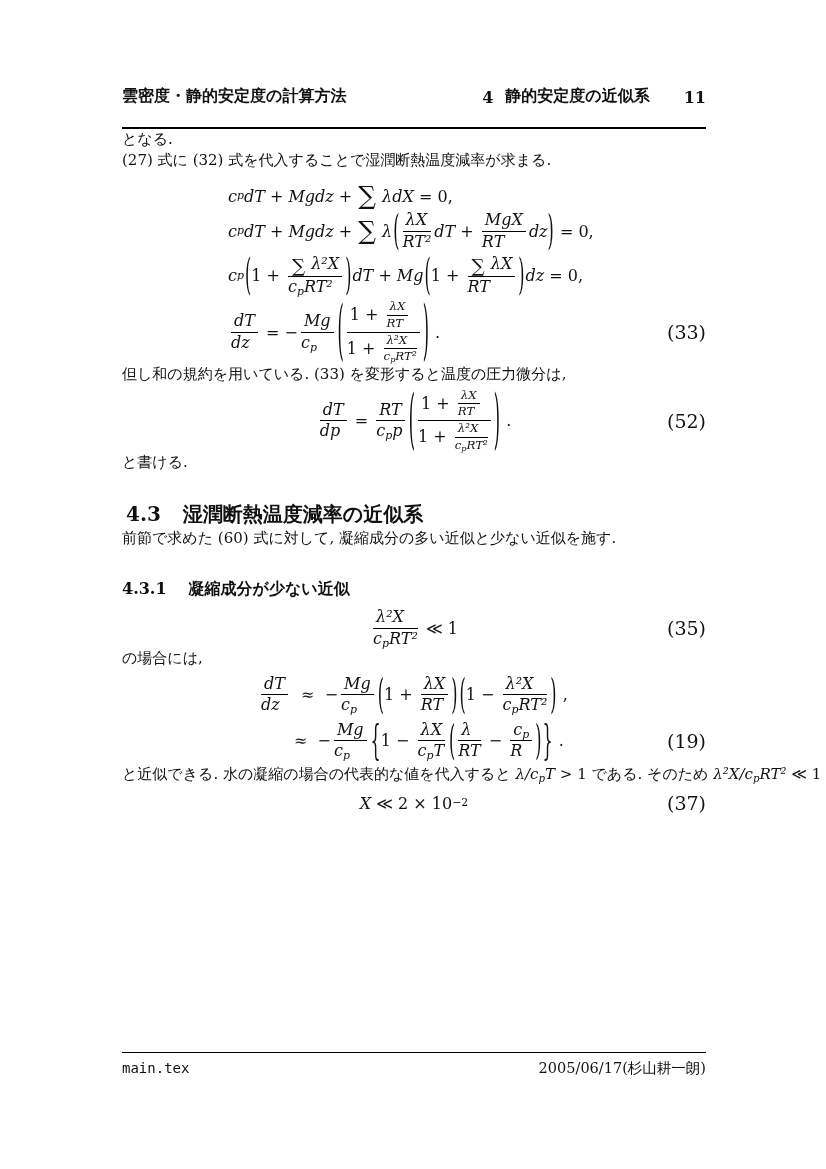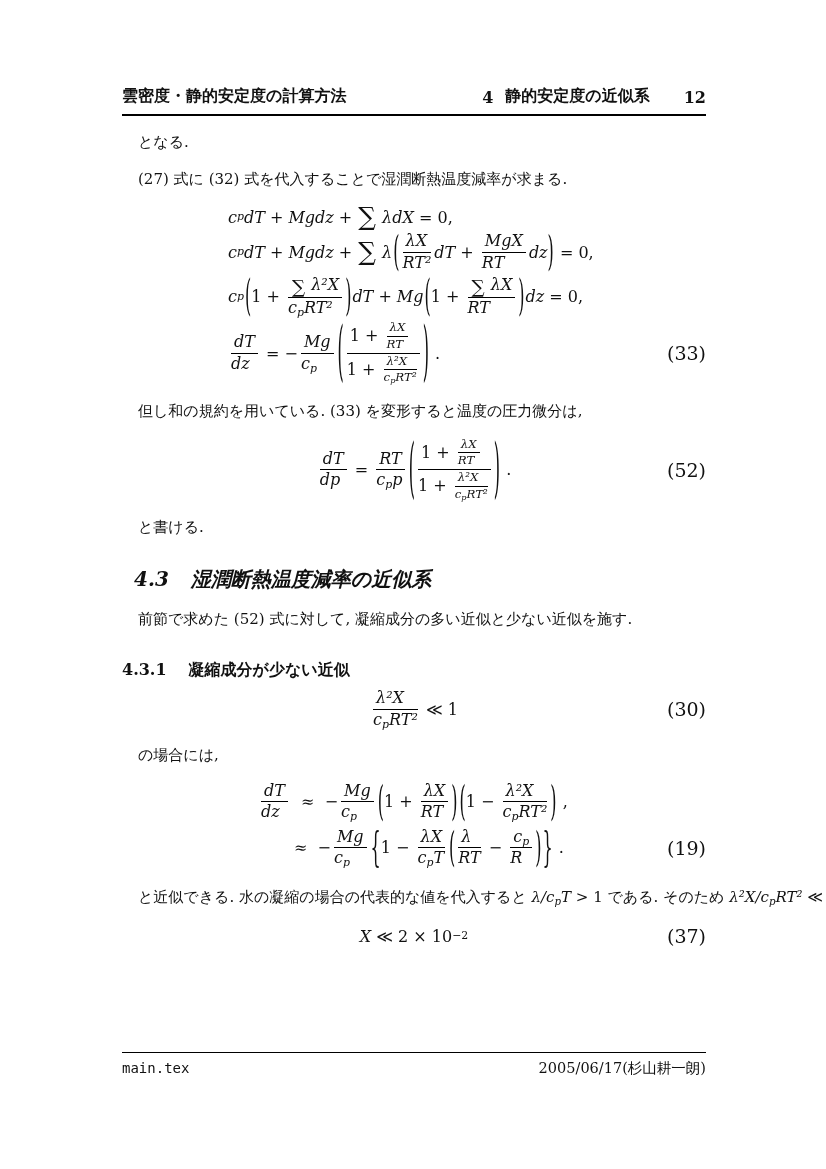--- a/index.html
+++ b/index.html
@@ -8,41 +8,40 @@
     font-family:"DejaVu Serif","Liberation Serif",serif;
     position:relative; overflow:hidden;
   }
   .content { position:absolute; left:122px; top:0; width:584px; }
 
   
   .header {
     margin-top:86px; display:flex; justify-content:space-between; align-items:flex-end;
     font-family:"DejaVu Sans","Liberation Sans",sans-serif;
     font-weight:bold; font-size:16px;
-    border-bottom:2px solid #000; padding-bottom:7px;
+    border-bottom:2px solid #000; padding-bottom:20px;
   }
   .header .right { display:flex; align-items:flex-end; }
   .header .secnum { margin-right:12px; font-family:"DejaVu Serif",serif; }
   .header .pagenum { margin-left:34px; font-family:"DejaVu Serif",serif; }
 
   
   p.jp {
-    margin:16px; font-size:15px; line-height:21px; text-align:justify;
+    margin:0; font-size:15px; line-height:21px; text-align:justify;
     font-family:"DejaVu Serif","Liberation Serif",serif;
   }
   p.multi { line-height:27px; }
   .mt30{margin-top:30px}.mt24{margin-top:24px}.mt20{margin-top:20px}
   .mt16{margin-top:16px}.mt14{margin-top:14px}
   .mt8{margin-top:8px}.mt6{margin-top:6px}.mt4{margin-top:4px}
 
   
   h2.sec {
-    margin:28px 0 0 12px; font-size:20px; font-weight:bold;
+    margin:28px 0 0 4px; font-size:20px; font-weight:bold;
     font-family:"DejaVu Sans","Liberation Sans",sans-serif;
-    font-style:italic;
   }
   h3.subsec {
     margin:30px 0 8px 0; font-size:16px; font-weight:bold;
     font-family:"DejaVu Sans","Liberation Sans",sans-serif;
   }
   h2.sec .num, h3.subsec .num { font-family:"DejaVu Serif",serif; margin-right:22px; }
 
   
   .eqrow {
     position:relative; display:flex; align-items:center; width:100%;
@@ -82,21 +81,21 @@
 </head>
 <body>
 
 <div class="content">
 
   <div class="header">
     <span class="left">雲密度・静的安定度の計算方法</span>
     <span class="right">
       <span class="secnum">4</span>
       <span>静的安定度の近似系</span>
-      <span class="pagenum">12</span>
+      <span class="pagenum">11</span>
     </span>
   </div>
 
   <p class="jp mt30">となる.</p>
   <p class="jp mt16">(27) 式に (32) 式を代入することで湿潤断熱温度減率が求まる.</p>
 
   <div class="eqblock mt14">
     <div class="eqrow">
       <span class="math ml106"><span class="mi">c</span><sub><span class="mi">p</span></sub><span class="mi">dT + Mgdz + </span><span class="bigop">∑</span><span class="mi"> λdX </span><span class="mu">= 0,</span></span>
     </div>
@@ -118,30 +117,30 @@
     <span class="math"><span class="frac"><span class="fnum"><span class="mi">dT</span></span><span class="fden"><span class="mi">dp</span></span></span><span class="mu"> = </span><span class="frac"><span class="fnum"><span class="mi">RT</span></span><span class="fden"><span class="mi">c</span><sub><span class="mi">p</span></sub><span class="mi">p</span></span></span><span class="pgroup"><span class="pglyph" style="transform: scaleY(4.095);">(</span><span class="pcontent"><span class="frac"><span class="fnum"><span class="mu">1 + </span><span class="frac"><span class="fnum"><span class="mi">λX</span></span><span class="fden"><span class="mi">RT</span></span></span></span><span class="fden"><span class="mu">1 + </span><span class="frac"><span class="fnum"><span class="mi">λ²X</span></span><span class="fden"><span class="mi">c</span><sub><span class="mi">p</span></sub><span class="mi">RT²</span></span></span></span></span></span><span class="pglyph" style="transform: scaleY(4.095);">)</span></span><span class="mu"> .</span></span>
     <span class="eqtag">(52)</span>
   </div>
 
   <p class="jp mt8">と書ける.</p>
 
   <h2 class="sec">
     <span class="num">4.3</span><span>湿潤断熱温度減率の近似系</span>
   </h2>
 
-  <p class="jp mt20">前節で求めた (52) 式に対して, 凝縮成分の多い近似と少ない近似を施す.</p>
+  <p class="jp mt20">前節で求めた (60) 式に対して, 凝縮成分の多い近似と少ない近似を施す.</p>
 
   <h3 class="subsec">
     <span class="num">4.3.1</span><span>凝縮成分が少ない近似</span>
   </h3>
 
 
   <div class="eqrow center mt6">
     <span class="math"><span class="frac"><span class="fnum"><span class="mi">λ²X</span></span><span class="fden"><span class="mi">c</span><sub><span class="mi">p</span></sub><span class="mi">RT²</span></span></span><span class="mu"> ≪ 1</span></span>
-    <span class="eqtag">(30)</span>
+    <span class="eqtag">(35)</span>
   </div>
 
   <p class="jp mt6">の場合には,</p>
 
   <div class="eqblock mt6">
     <div class="eqrow">
       <span class="math ml136"><span class="frac"><span class="fnum"><span class="mi">dT</span></span><span class="fden"><span class="mi">dz</span></span></span><span class="mu">  ≈  −</span><span class="frac"><span class="fnum"><span class="mi">Mg</span></span><span class="fden"><span class="mi">c</span><sub><span class="mi">p</span></sub></span></span><span class="pgroup"><span class="pglyph" style="transform: scaleY(2.6);">(</span><span class="pcontent"><span class="mu">1 + </span><span class="frac"><span class="fnum"><span class="mi">λX</span></span><span class="fden"><span class="mi">RT</span></span></span></span><span class="pglyph" style="transform: scaleY(2.6);">)</span></span><span class="pgroup"><span class="pglyph" style="transform: scaleY(2.6);">(</span><span class="pcontent"><span class="mu">1 − </span><span class="frac"><span class="fnum"><span class="mi">λ²X</span></span><span class="fden"><span class="mi">c</span><sub><span class="mi">p</span></sub><span class="mi">RT²</span></span></span></span><span class="pglyph" style="transform: scaleY(2.6);">)</span></span><span class="mu"> ,</span></span>
     </div>
     <div class="eqrow gap6">
       <span class="math ml172"><span class="mu">≈  −</span><span class="frac"><span class="fnum"><span class="mi">Mg</span></span><span class="fden"><span class="mi">c</span><sub><span class="mi">p</span></sub></span></span><span class="pgroup"><span class="pglyph" style="transform: scaleY(2.6);">{</span><span class="pcontent"><span class="mu">1 − </span><span class="frac"><span class="fnum"><span class="mi">λX</span></span><span class="fden"><span class="mi">c</span><sub><span class="mi">p</span></sub><span class="mi">T</span></span></span><span class="pgroup"><span class="pglyph" style="transform: scaleY(2.6);">(</span><span class="pcontent"><span class="frac"><span class="fnum"><span class="mi">λ</span></span><span class="fden"><span class="mi">RT</span></span></span><span class="mu"> − </span><span class="frac"><span class="fnum"><span class="mi">c</span><sub><span class="mi">p</span></sub></span><span class="fden"><span class="mi">R</span></span></span></span><span class="pglyph" style="transform: scaleY(2.6);">)</span></span></span><span class="pglyph" style="transform: scaleY(2.6);">}</span></span><span class="mu"> .</span></span>

